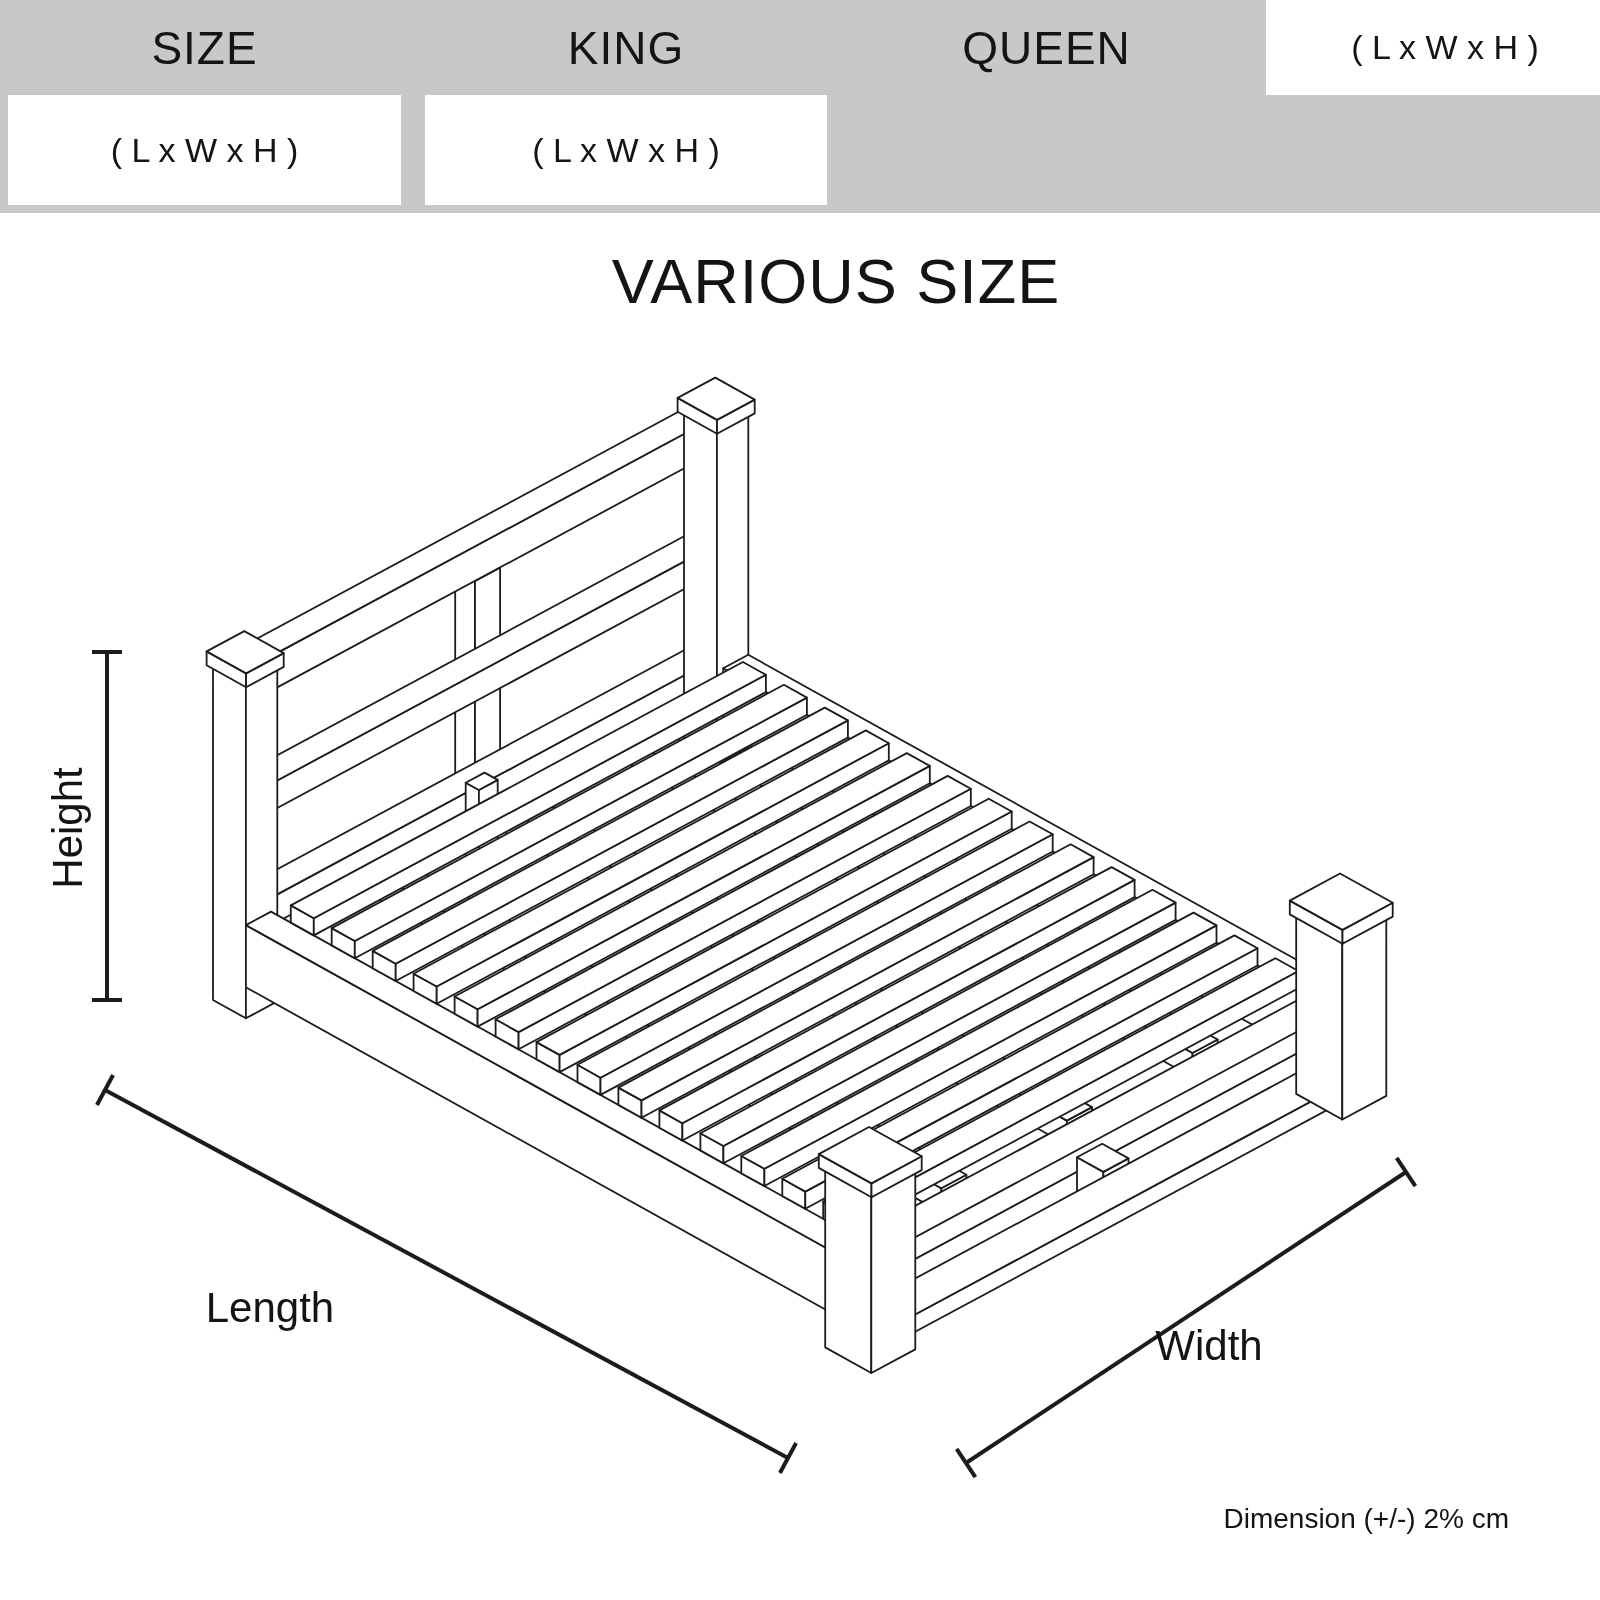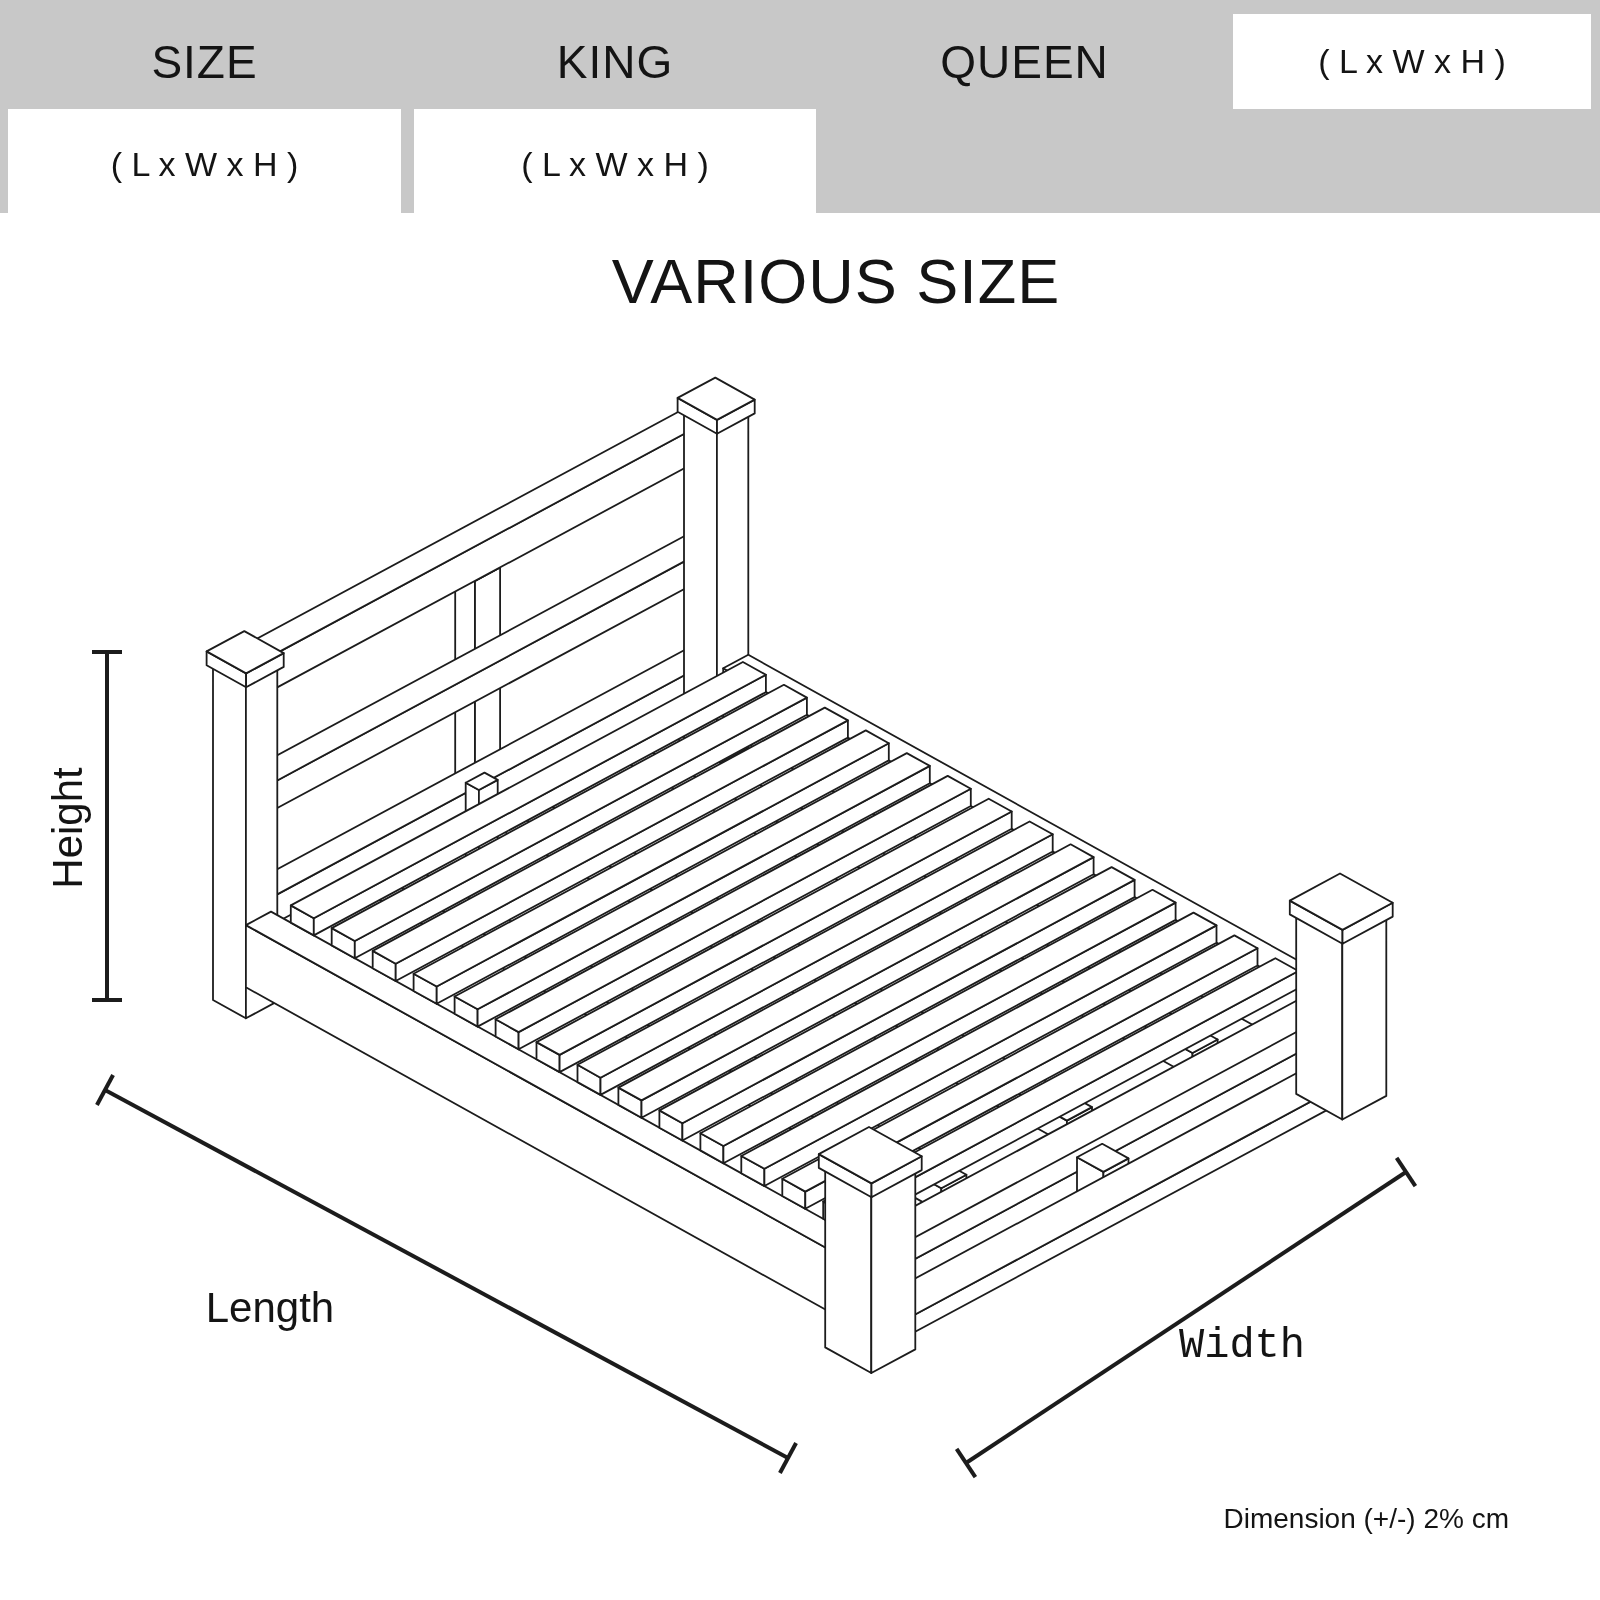--- a/index.html
+++ b/index.html
@@ -6,40 +6,40 @@
     --header_bg:#c8c8c8;
     --ink:#141414;
     --line:#1c1c1c;
   }
   html,body{margin:0;padding:0;background:#fff;}
   body{font-family:"Liberation Sans", sans-serif;color:var(--ink);}
   .canvas{position:relative;width:1600px;height:1600px;background:#fff;overflow:hidden;}
 
   
   .spec-table{position:absolute;left:0;top:0;width:1600px;height:213px;background:var(--header_bg);}
-  .spec-grid{position:absolute;left:8px;top:14px;width:1583px;height:225px;
+  .spec-grid{position:absolute;left:8px;top:0;width:1583px;height:225px;
              display:grid;grid-template-columns:393px 402px 391px 358px;
-             grid-template-rows:95px 110px;column-gap:13px;}
+             grid-template-rows:95px 110px;column-gap:24px;}
   .hcell{display:flex;align-items:center;justify-content:center;
          font-size:46px;letter-spacing:1px;white-space:nowrap;}
   .bcell{background:#fff;display:flex;flex-direction:column;align-items:center;
          justify-content:center;text-align:center;font-size:34px;line-height:1.5;white-space:nowrap;}
 
   
   .page-title{position:absolute;left:0;top:250px;width:1600px;text-align:center;
               font-size:63px;letter-spacing:1px;line-height:1;padding-left:36px;}
 
   
   .bed-svg{position:absolute;left:0;top:0;width:1600px;height:1600px;}
 
   .dim-label{position:absolute;display:flex;align-items:center;justify-content:center;
              font-size:42px;line-height:1;white-space:nowrap;}
   .dim-label.height{left:-32px;top:800px;width:200px;height:56px;transform:rotate(-90deg);}
   .dim-label.length{left:120px;top:1266px;width:300px;height:52px;margin-top:16px;}
-  .dim-label.width{left:1092px;top:1320px;width:300px;height:52px;font-family:Liberation Mono, monospace;}
+  .dim-label.width{left:1059px;top:1320px;width:300px;height:52px;}
 
   .tolerance-note{position:absolute;right:91px;top:1505px;font-size:28px;line-height:1;white-space:nowrap;}
 </style>
 </head>
 <body>
 
 <div class="canvas">
 
   <svg class="bed-svg" viewBox="0 0 1600 1600" xmlns="http://www.w3.org/2000/svg">
     <g id="bed-lines">

